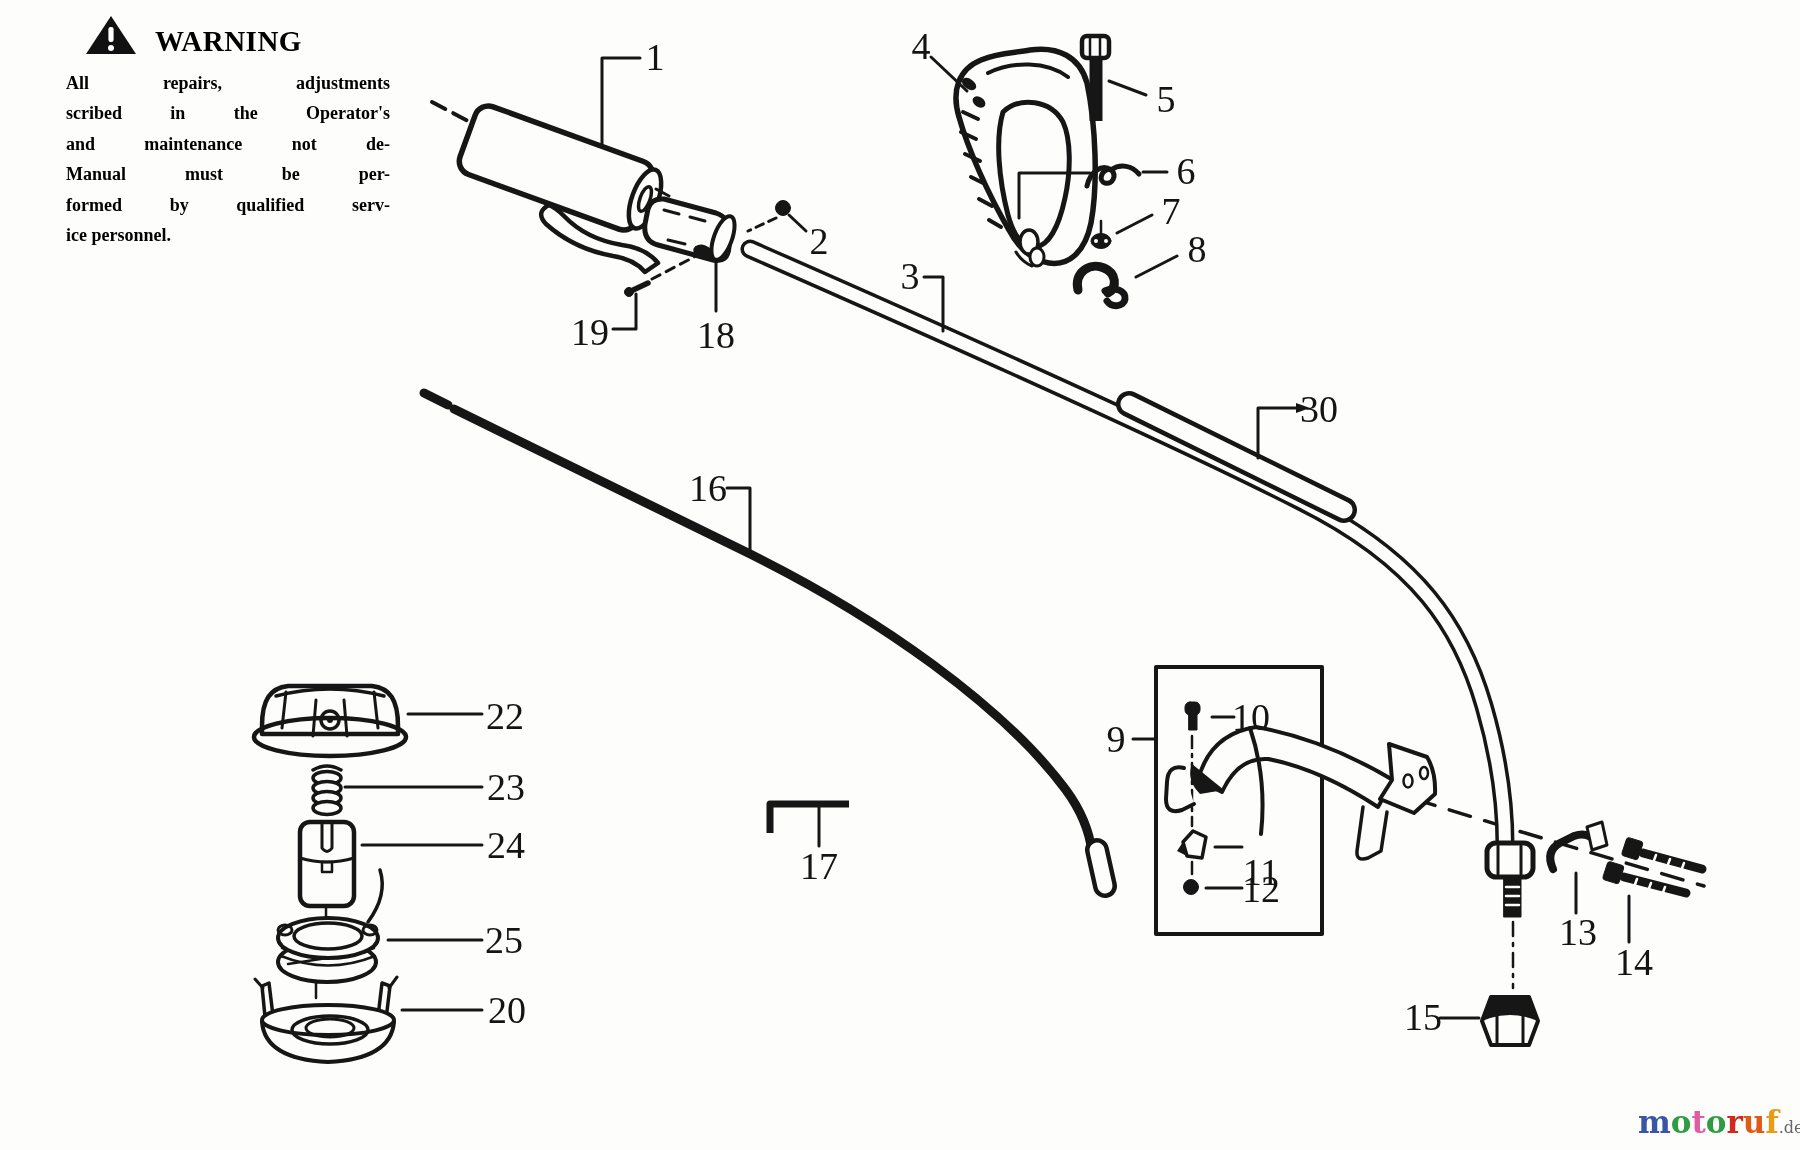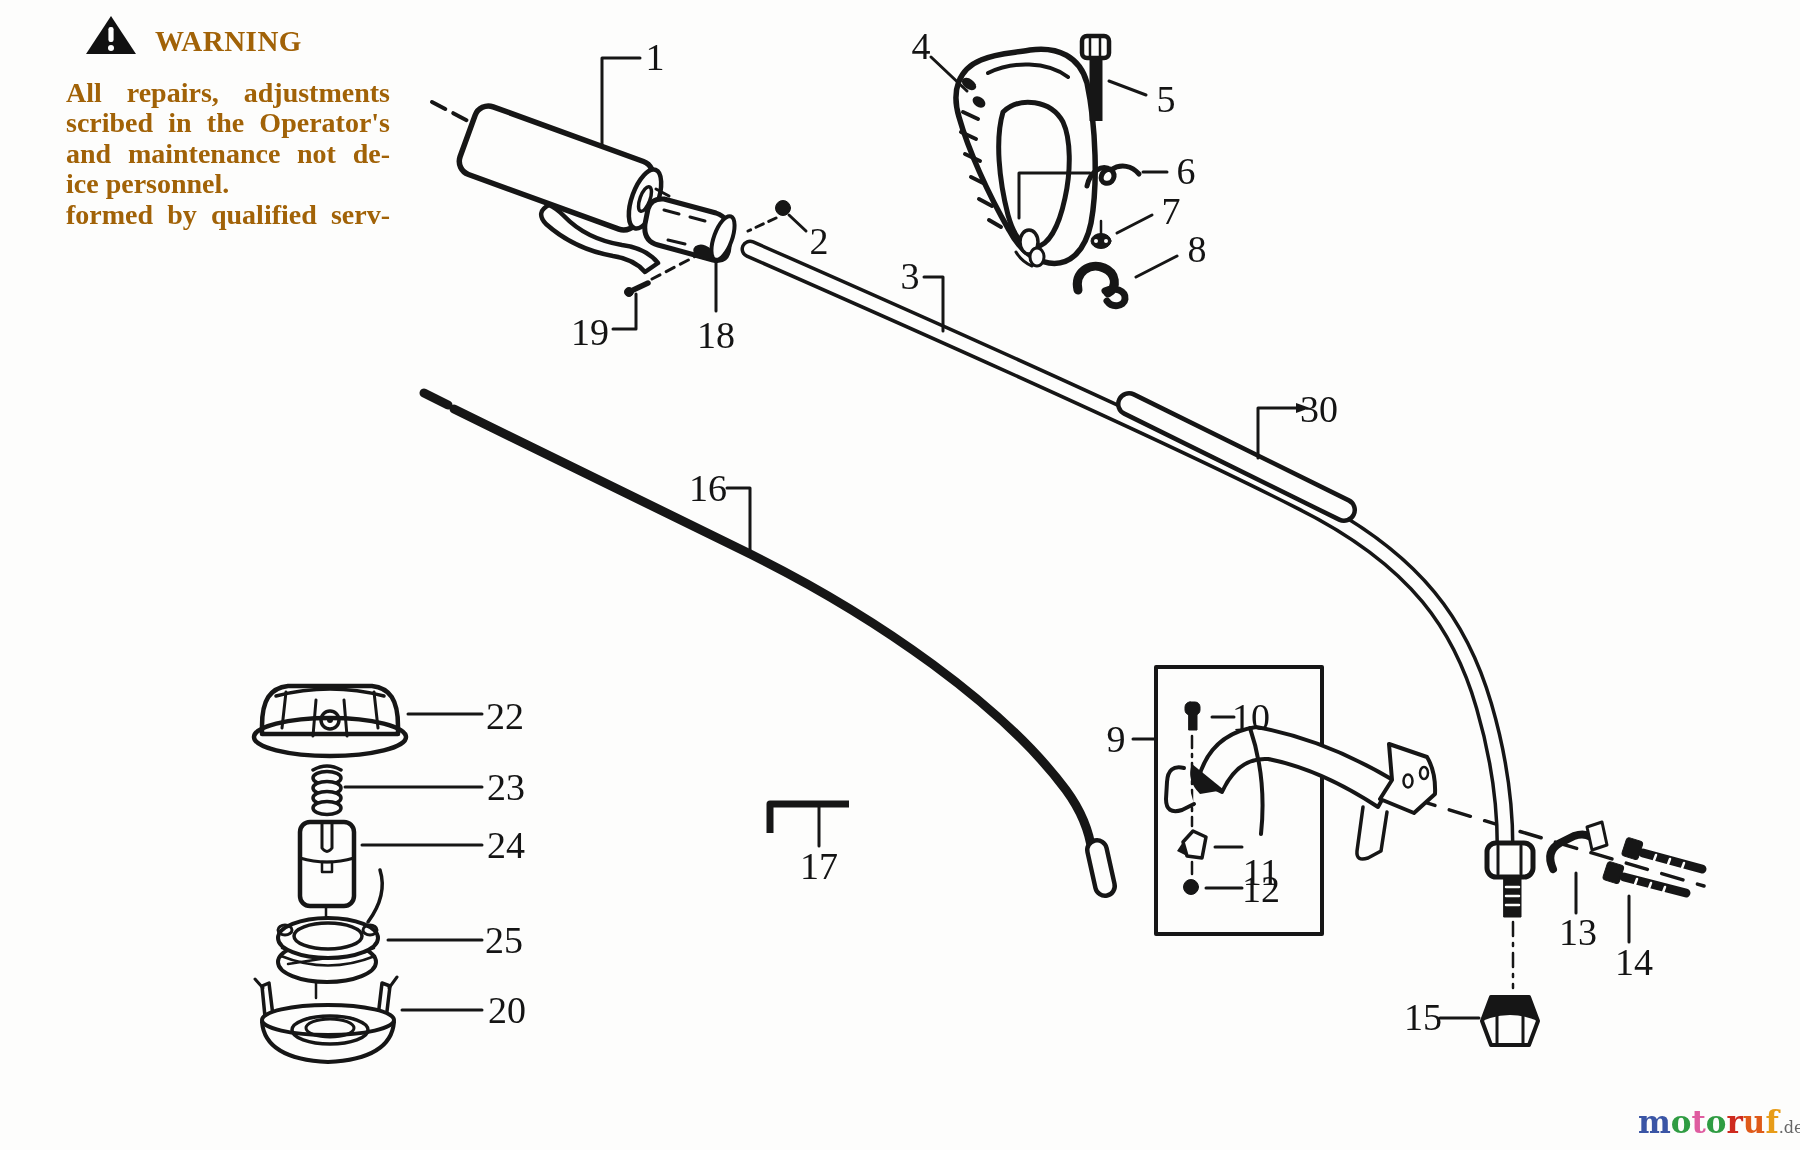--- a/index.html
+++ b/index.html
@@ -8,27 +8,27 @@
     overflow:hidden; font-family:"Liberation Serif", serif; color:#141414;
   }
   .artwork { position:absolute; left:0; top:0; width:1800px; height:1150px; }
   
   .plabel {
     position:absolute; transform:translate(-50%,-50%);
     font-size:38px; line-height:1; color:#141414; white-space:nowrap;
     font-family:"Liberation Serif", serif;
   }
   
-  .warning { position:absolute; left:66px; top:14px; width:324px; color:#a16207; }
+  .warning { position:absolute; left:66px; top:14px; width:324px; color:#000000; }
   .warn-head { display:flex; align-items:flex-end; margin-left:18px; }
   .warn-title {
     font-size:29px; font-weight:bold; letter-spacing:0.5px;
     margin-left:17px; padding-bottom:2px;
   }
-  .warn-body { margin-top:18px; font-size:28px; font-weight:bold; line-height:30.4px; }
+  .warn-body { margin-top:8px; font-size:18px; font-weight:bold; line-height:30.4px; }
   .warn-line { text-align:justify; text-align-last:justify; }
   .warn-line.last { text-align:justify; text-align-last:auto; }
   
   .watermark {
     position:absolute; left:1638px; top:1104px; font-weight:bold;
     font-size:31px; line-height:1.2; cursor:pointer; white-space:nowrap;
     font-family:"DejaVu Serif", serif;
   }
   .watermark .suffix { font-size:16px; font-weight:normal; }
 </style>
@@ -255,22 +255,23 @@
           <rect x="24.4" y="13" width="5.2" height="15" rx="2.2" fill="#fff"></rect>
           <circle cx="27" cy="34" r="3" fill="#fff"></circle>
         </svg>
       </span>
       <span class="warn-title">WARNING</span>
     </div>
     <div class="warn-body">
       <div class="warn-line">All repairs, adjustments</div>
       <div class="warn-line">scribed in the Operator's</div>
       <div class="warn-line">and maintenance not de-</div>
+      <div class="warn-line">Manual must be per-</div>
+      <div class="warn-line">formed by qualified serv-</div>
       <div class="warn-line last">ice personnel.</div>
-      <div class="warn-line">formed by qualified serv-</div>
     </div>
   </div>
 
   <div class="plabel" style="left:655px;top:57px">1</div>
   <div class="plabel" style="left:819px;top:241px">2</div>
   <div class="plabel" style="left:910px;top:276px">3</div>
   <div class="plabel" style="left:921px;top:46px">4</div>
   <div class="plabel" style="left:1166px;top:99px">5</div>
   <div class="plabel" style="left:1186px;top:171px">6</div>
   <div class="plabel" style="left:1171px;top:211px">7</div>

